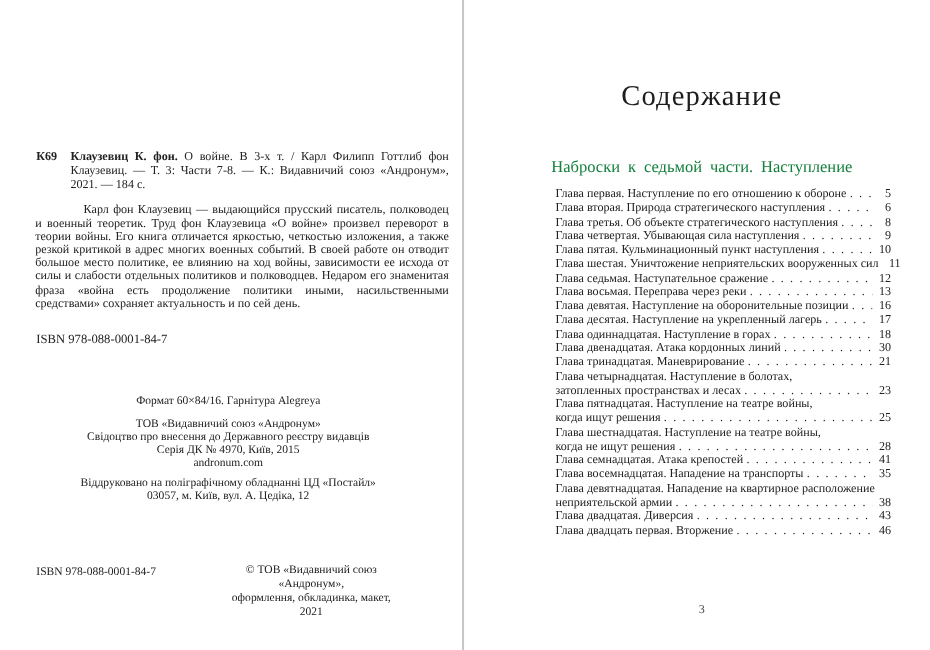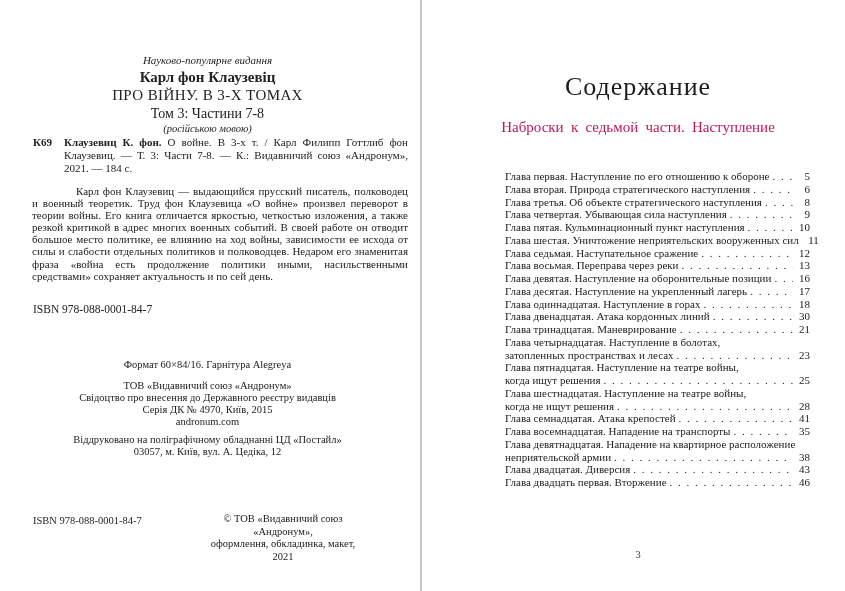--- a/index.html
+++ b/index.html
@@ -40,44 +40,37 @@
   .publisher-block{top:380px;}
   .print-block{top:434px;}
 
   .footer{position:absolute;top:513px;left:33px;width:362px;font-size:10.5px;line-height:12.5px;}
   .footer-isbn{position:absolute;left:0;top:2px;}
   .copyright{position:absolute;left:172px;top:0;width:156px;text-align:center;}
 
   
   .toc-heading{position:absolute;top:72px;left:44px;width:344px;text-align:center;
     font-size:26px;line-height:30px;letter-spacing:1px;color:#1d1d1d;}
-  .toc-section-title{position:absolute;top:118px;left:44px;width:344px;text-align:center;
-    font-size:15px;line-height:18px;word-spacing:3.5px;color:#be185d;}
+  .toc-section-title{position:absolute;top:143px;left:44px;width:344px;text-align:center;
+    font-size:15px;line-height:18px;word-spacing:3.5px;color:#15803d;}
   .toc-list{position:absolute;top:170px;left:44px;width:344px;font-size:11px;line-height:12.75px;}
   .toc-row{display:flex;align-items:baseline;}
   .toc-text{white-space:nowrap;margin-left:39px;}
   .toc-leader{flex:1 1 auto;overflow:hidden;white-space:nowrap;margin:0 2px 0 3px;min-width:0;}
   .toc-leader::after{content:". . . . . . . . . . . . . . . . . . . . . . . . . . . . . . . . . . . . . . . . . . . . . . . . . . . . . . . . . . . . . . . .";letter-spacing:1.5px;}
   .toc-page{flex:0 0 auto;min-width:15px;text-align:right;}
   .folio{position:absolute;top:548px;left:44px;width:344px;text-align:center;font-size:11px;color:#444;}
 </style>
 </head>
 <body>
 
 <div class="screenshot">
 
   <div class="page page-left">
 
-    <div class="title-block">
-      <div class="edition-note">Науково-популярне видання</div>
-      <div class="book-author">Карл фон Клаузевіц</div>
-      <div class="book-title">ПРО ВІЙНУ. В 3-Х ТОМАХ</div>
-      <div class="volume-title">Том 3: Частини 7-8</div>
-      <div class="language-note">(російською мовою)</div>
-    </div>
 
     <div class="catalog">
       <div class="catalog-code">К69</div>
       <div class="catalog-text"><span class="b">Клаузевиц К. фон.</span><span> О войне. В 3-х т. / Карл Филипп Готтлиб фон Клаузевиц. — Т. 3: Части 7-8. — К.: Видавничий союз «Андронум», 2021. — 184 с.</span></div>
     </div>
 
     <div class="annotation">Карл фон Клаузевиц — выдающийся прусский писатель, полководец и военный теоретик. Труд фон Клаузевица «О войне» произвел переворот в теории войны. Его книга отличается яркостью, четкостью изложения, а также резкой критикой в адрес многих военных событий. В своей работе он отводит большое место политике, ее влиянию на ход войны, зависимости ее исхода от силы и слабости отдельных политиков и полководцев. Недаром его знаменитая фраза «война есть продолжение политики иными, насильственными средствами» сохраняет актуальность и по сей день.</div>
 
     <div class="isbn-mid">ISBN 978-088-0001-84-7</div>
 

